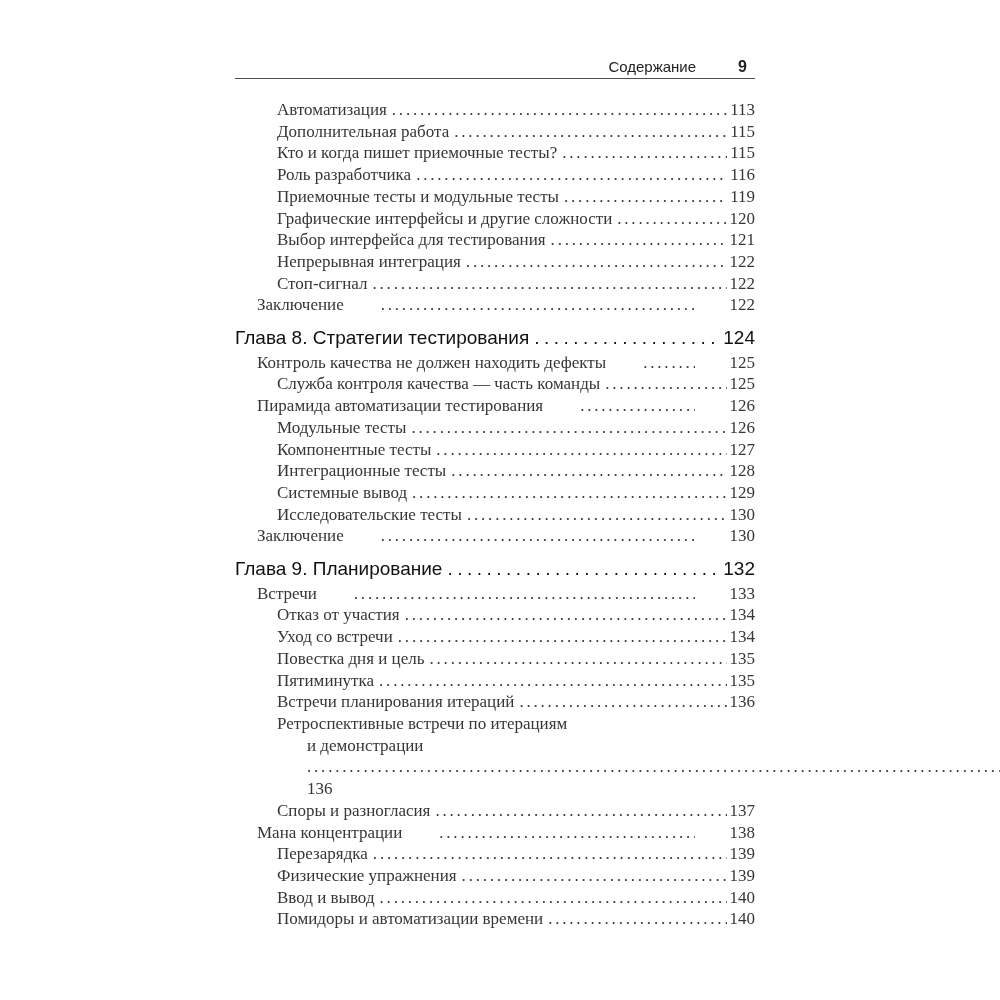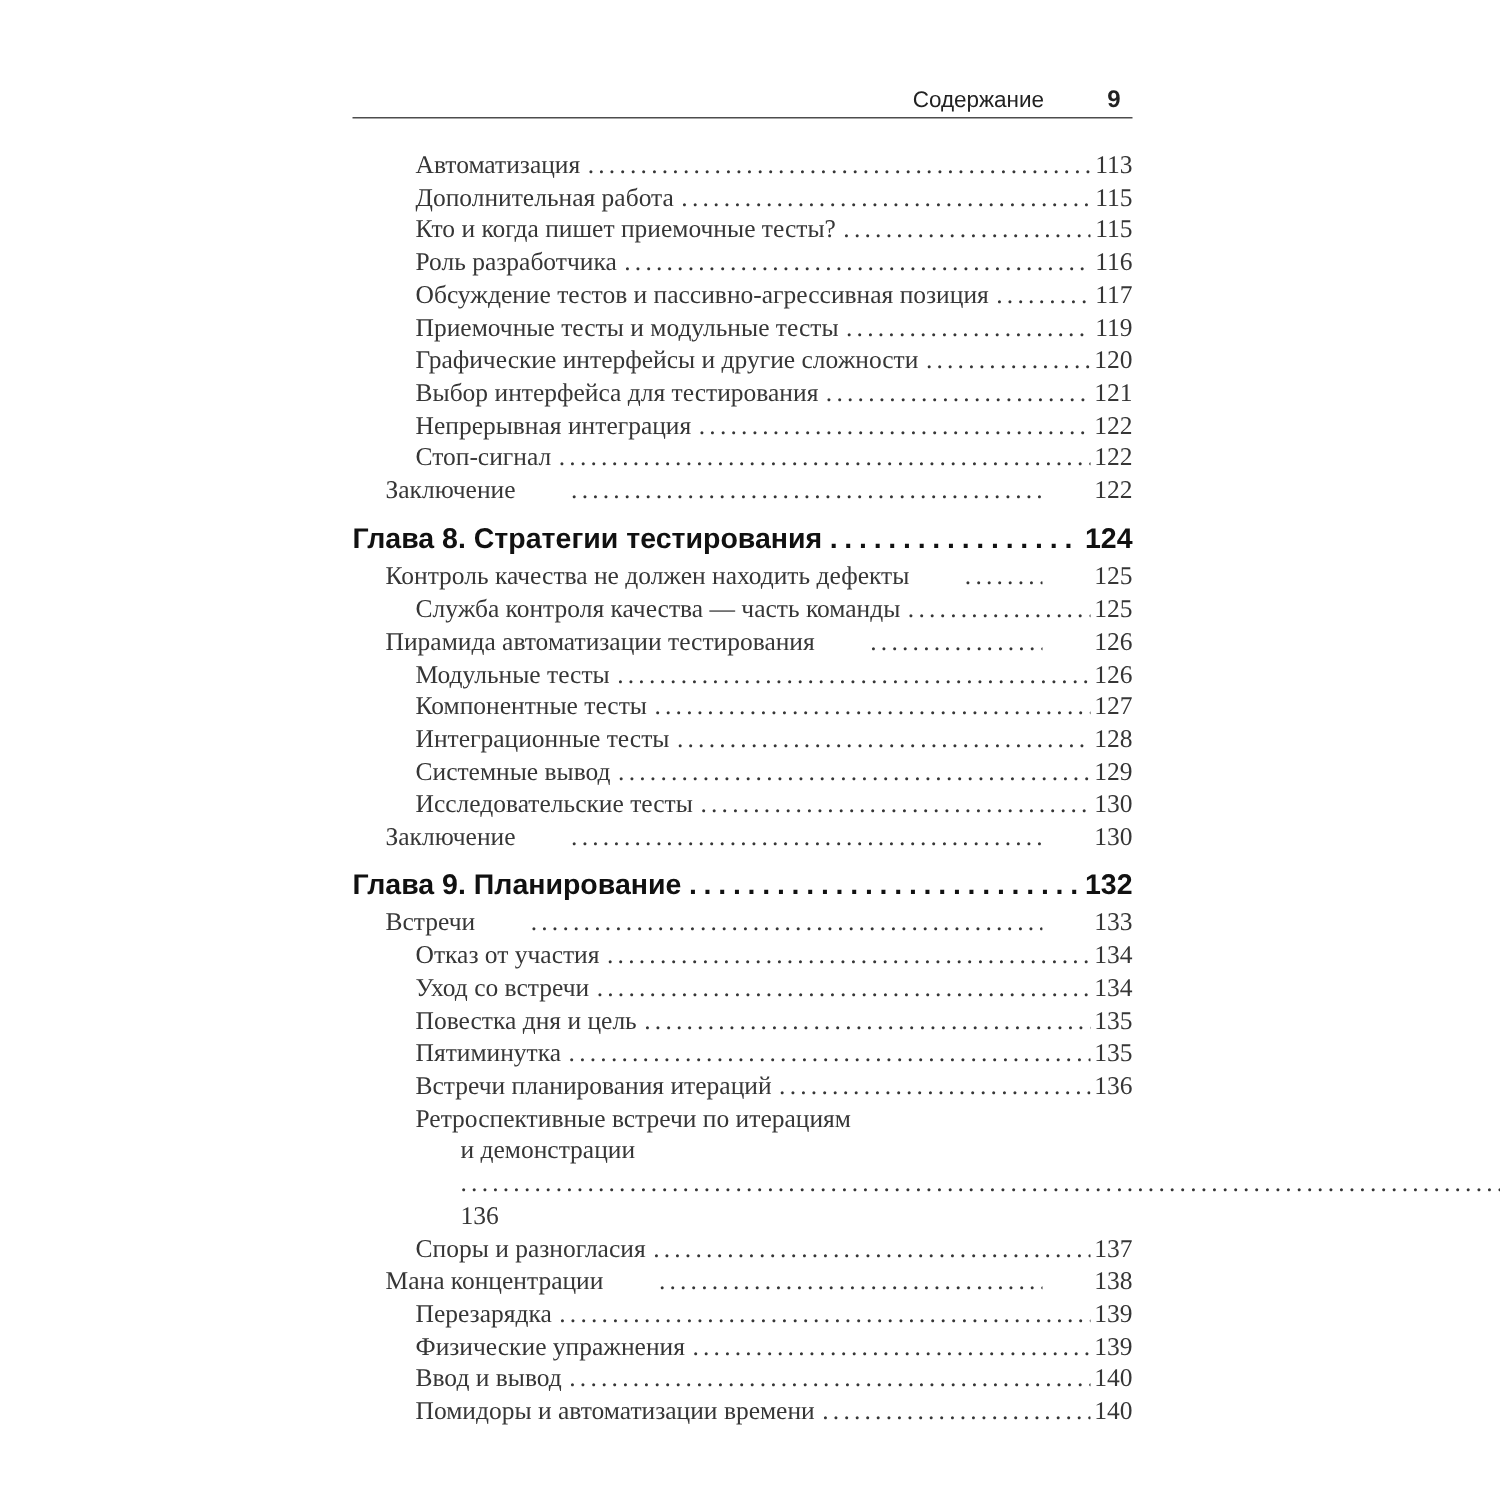--- a/index.html
+++ b/index.html
@@ -67,21 +67,21 @@
   }
   .row .pg { white-space: nowrap; }
   
   .lvl0 { padding-left: 0; }
   .lvl1 { padding-left: 22px; gap: 32px; }
   .lvl2 { padding-left: 42px; font-family: Liberation Serif, serif; }
   .lvl3 { padding-left: 67px; flex-direction: column; }
   
   .chapter {
     font-family: "Liberation Sans", sans-serif;
-    font-weight: bold;
+    font-weight: normal;
     font-size: 19px;
     color: #111111;
     margin-top: 11px;
     margin-bottom: 3px;
   }
   .chapter .leader::after {
     content: "........................................................................";
     letter-spacing: 4.5px;
   }
 </style>
@@ -112,25 +112,20 @@
           <span class="t">Кто и когда пишет приемочные тесты?</span>
           <span class="leader"></span>
           <span class="pg">115</span>
         </div>
         <div class="row lvl2">
           <span class="t">Роль разработчика</span>
           <span class="leader"></span>
           <span class="pg">116</span>
         </div>
         <div class="row lvl2">
-          <span class="t">Обсуждение тестов и пассивно-агрессивная позиция</span>
-          <span class="leader"></span>
-          <span class="pg">117</span>
-        </div>
-        <div class="row lvl2">
           <span class="t">Приемочные тесты и модульные тесты</span>
           <span class="leader"></span>
           <span class="pg">119</span>
         </div>
         <div class="row lvl2">
           <span class="t">Графические интерфейсы и другие сложности</span>
           <span class="leader"></span>
           <span class="pg">120</span>
         </div>
         <div class="row lvl2">

